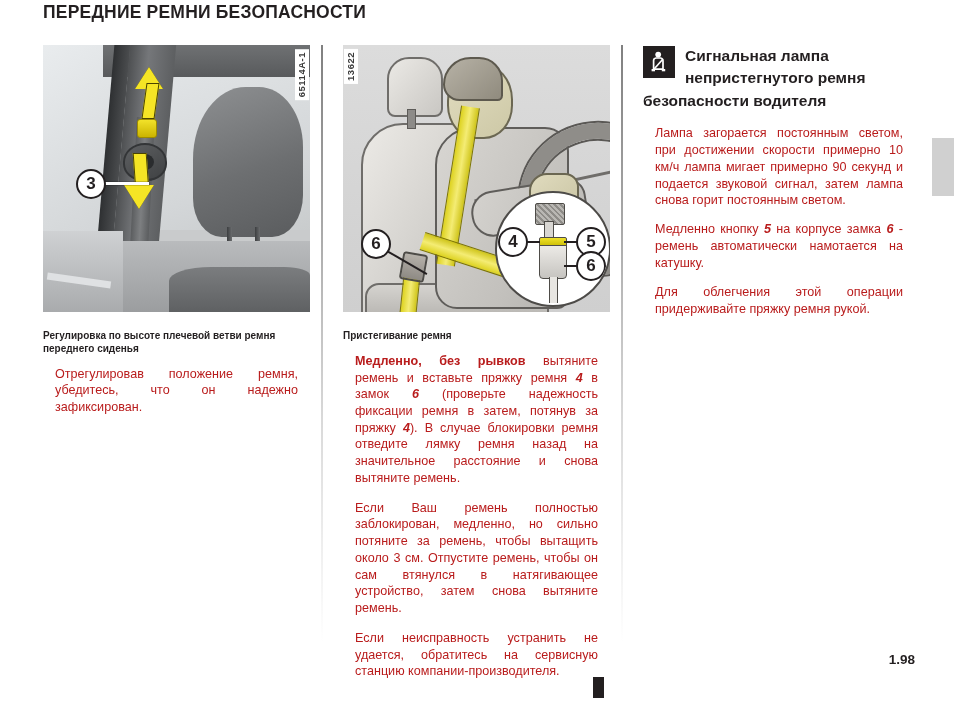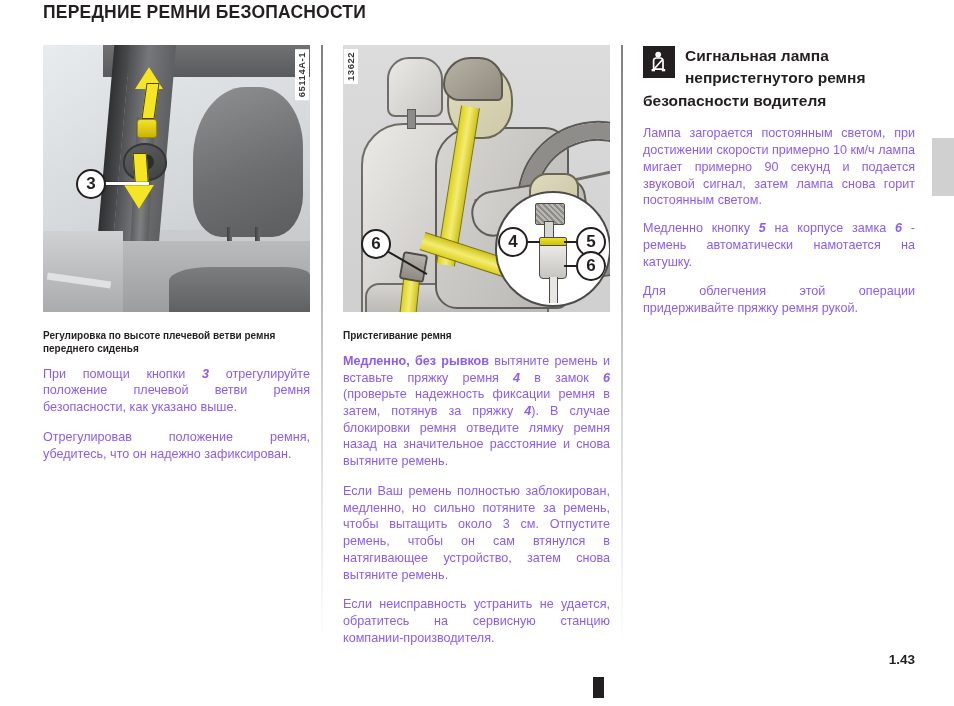--- a/index.html
+++ b/index.html
@@ -439,24 +439,24 @@
 
   
   h2.sec-head {
     margin: 0;
     font-size: 10px;
     font-weight: bold;
     line-height: 1.28;
     color: #231f20;
   }
   p.body {
-    margin: 0;
+    margin: 12px;
     font-size: 12.6px;
     line-height: 1.33;
-    color: #8b5cf6;
+    color: #b91c1c;
     text-align: justify;
     text-justify: inter-word;
   }
   p.body + p.body { margin-top: 13px; }
   .sec-head + p.body { margin-top: 10px; }
   .text-block { margin-top: 18px; }
 
   b { font-weight: bold; }
   i.num { font-style: italic; font-weight: bold; }
 
@@ -554,23 +554,20 @@
 
       <div class="leader" style="left:62px; top:137px; width:44px;"></div>
       <div class="callout" style="left:33px; top:124px;">3</div>
     </div>
     <div class="fig-code right-side">65114A-1</div>
   </div>
 
   <div class="text-block">
     <h2 class="sec-head">Регулировка по высоте плечевой ветви ремня переднего сиденья</h2>
     <p class="body">
-      <span>При помощи кнопки </span><i class="num">3</i><span> отрегулируйте положение плечевой ветви ремня безопасности, как указано выше.</span>
-    </p>
-    <p class="body">
       <span>Отрегулировав положение ремня, убедитесь, что он надежно зафиксирован.</span>
     </p>
   </div>
 </div>
 
 <div class="col col-mid">
 
   <div class="figure">
     <div class="illus">
       <div class="il-seatback"></div>
@@ -650,14 +647,14 @@
   <p class="body" style="margin-top:11px;">
     <span>Медленно кнопку </span><i class="num">5</i><span> на корпусе замка </span><i class="num">6</i><span> - ремень автоматически намотается на катушку.</span>
   </p>
 
   <p class="body">
     <span>Для облегчения этой операции придерживайте пряжку ремня рукой.</span>
   </p>
 </div>
 
 <div class="edge-tab"></div>
-<div class="page-num">1.43</div>
+<div class="page-num">1.98</div>
 <div class="bottom-mark"></div>
 
 </body></html>

